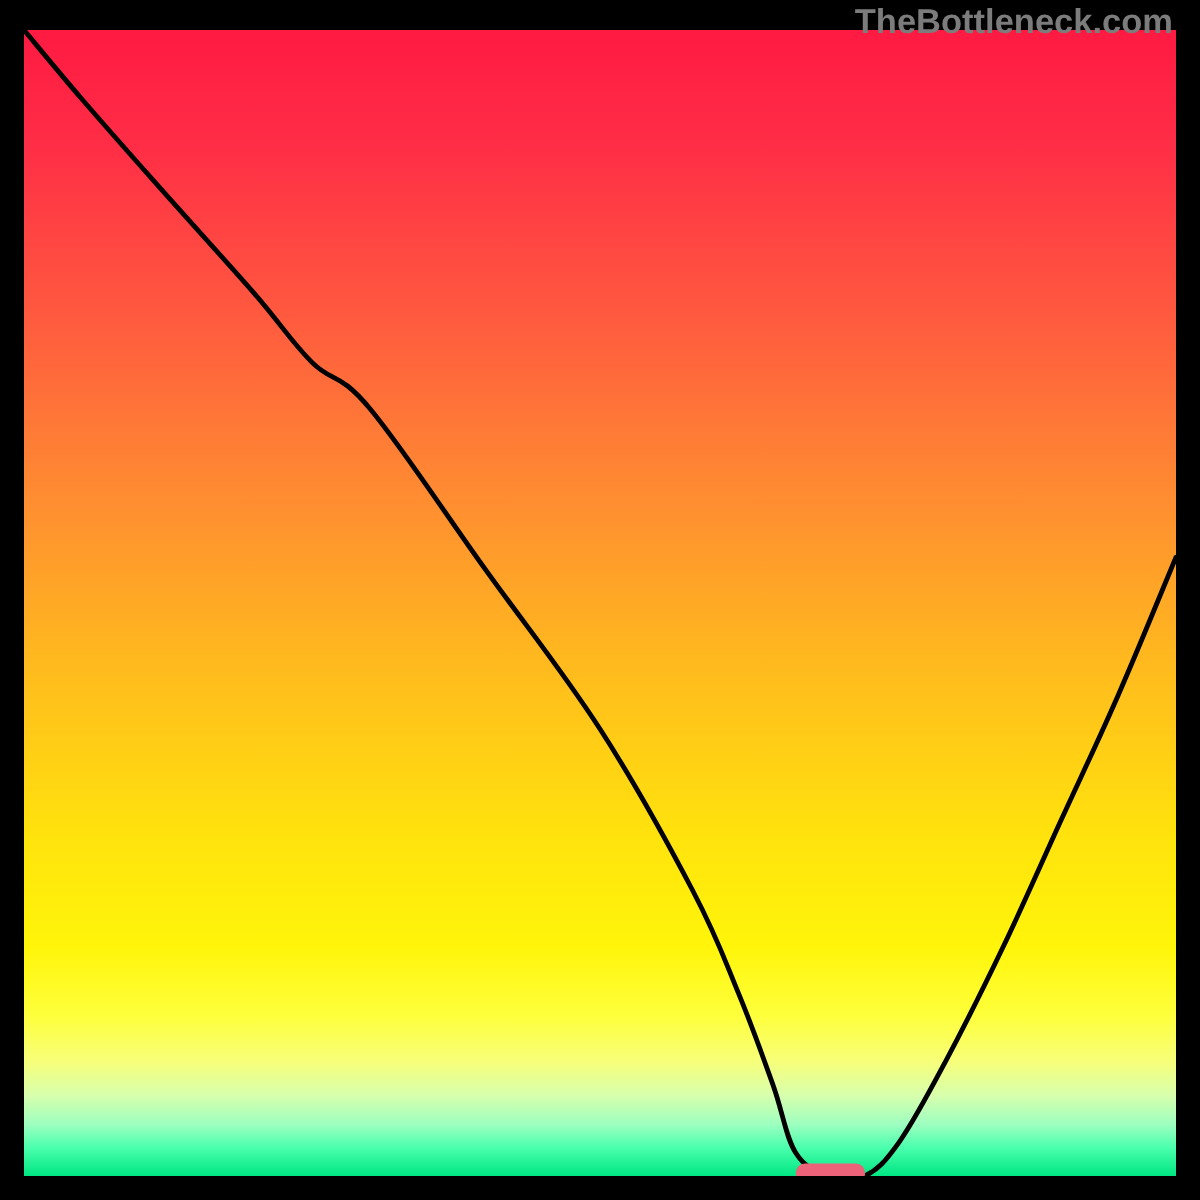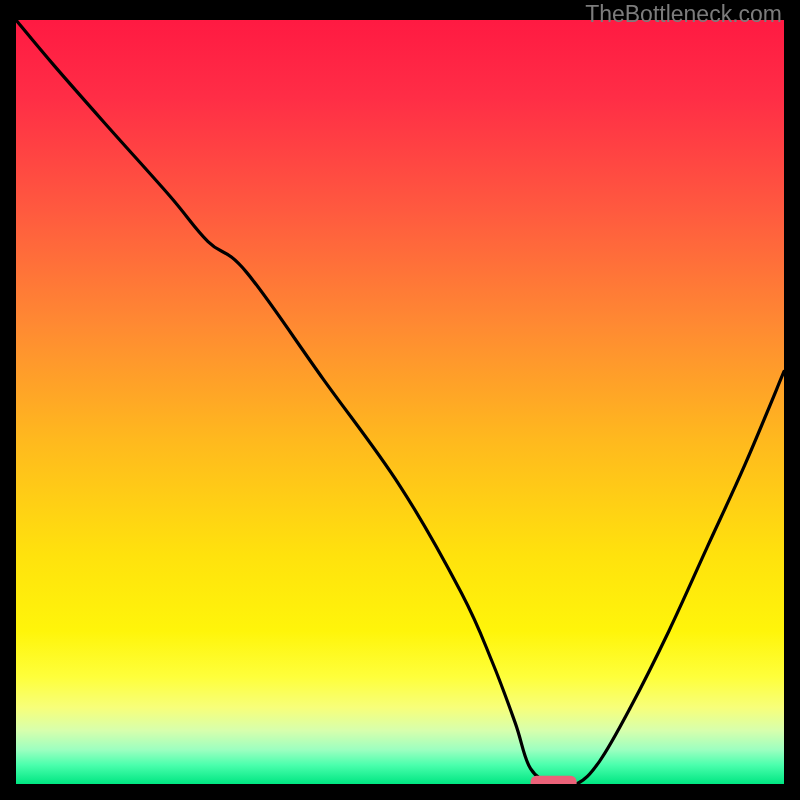--- a/index.html
+++ b/index.html
@@ -25,21 +25,21 @@
     width: 768px;
     height: 764px;
   }
   .watermark {
     position: absolute;
     top: 1px;
     right: 18px;
     color: #7c7c7c;
     font-family: Arial, Helvetica, sans-serif;
     font-size: 23px;
-    font-weight: 400;
+    font-weight: 700;
     letter-spacing: 0px;
   }
   .curve {
     fill: none;
     stroke: #000;
     stroke-width: 3.2;
     stroke-linecap: round;
     stroke-linejoin: round;
   }
   .marker {

